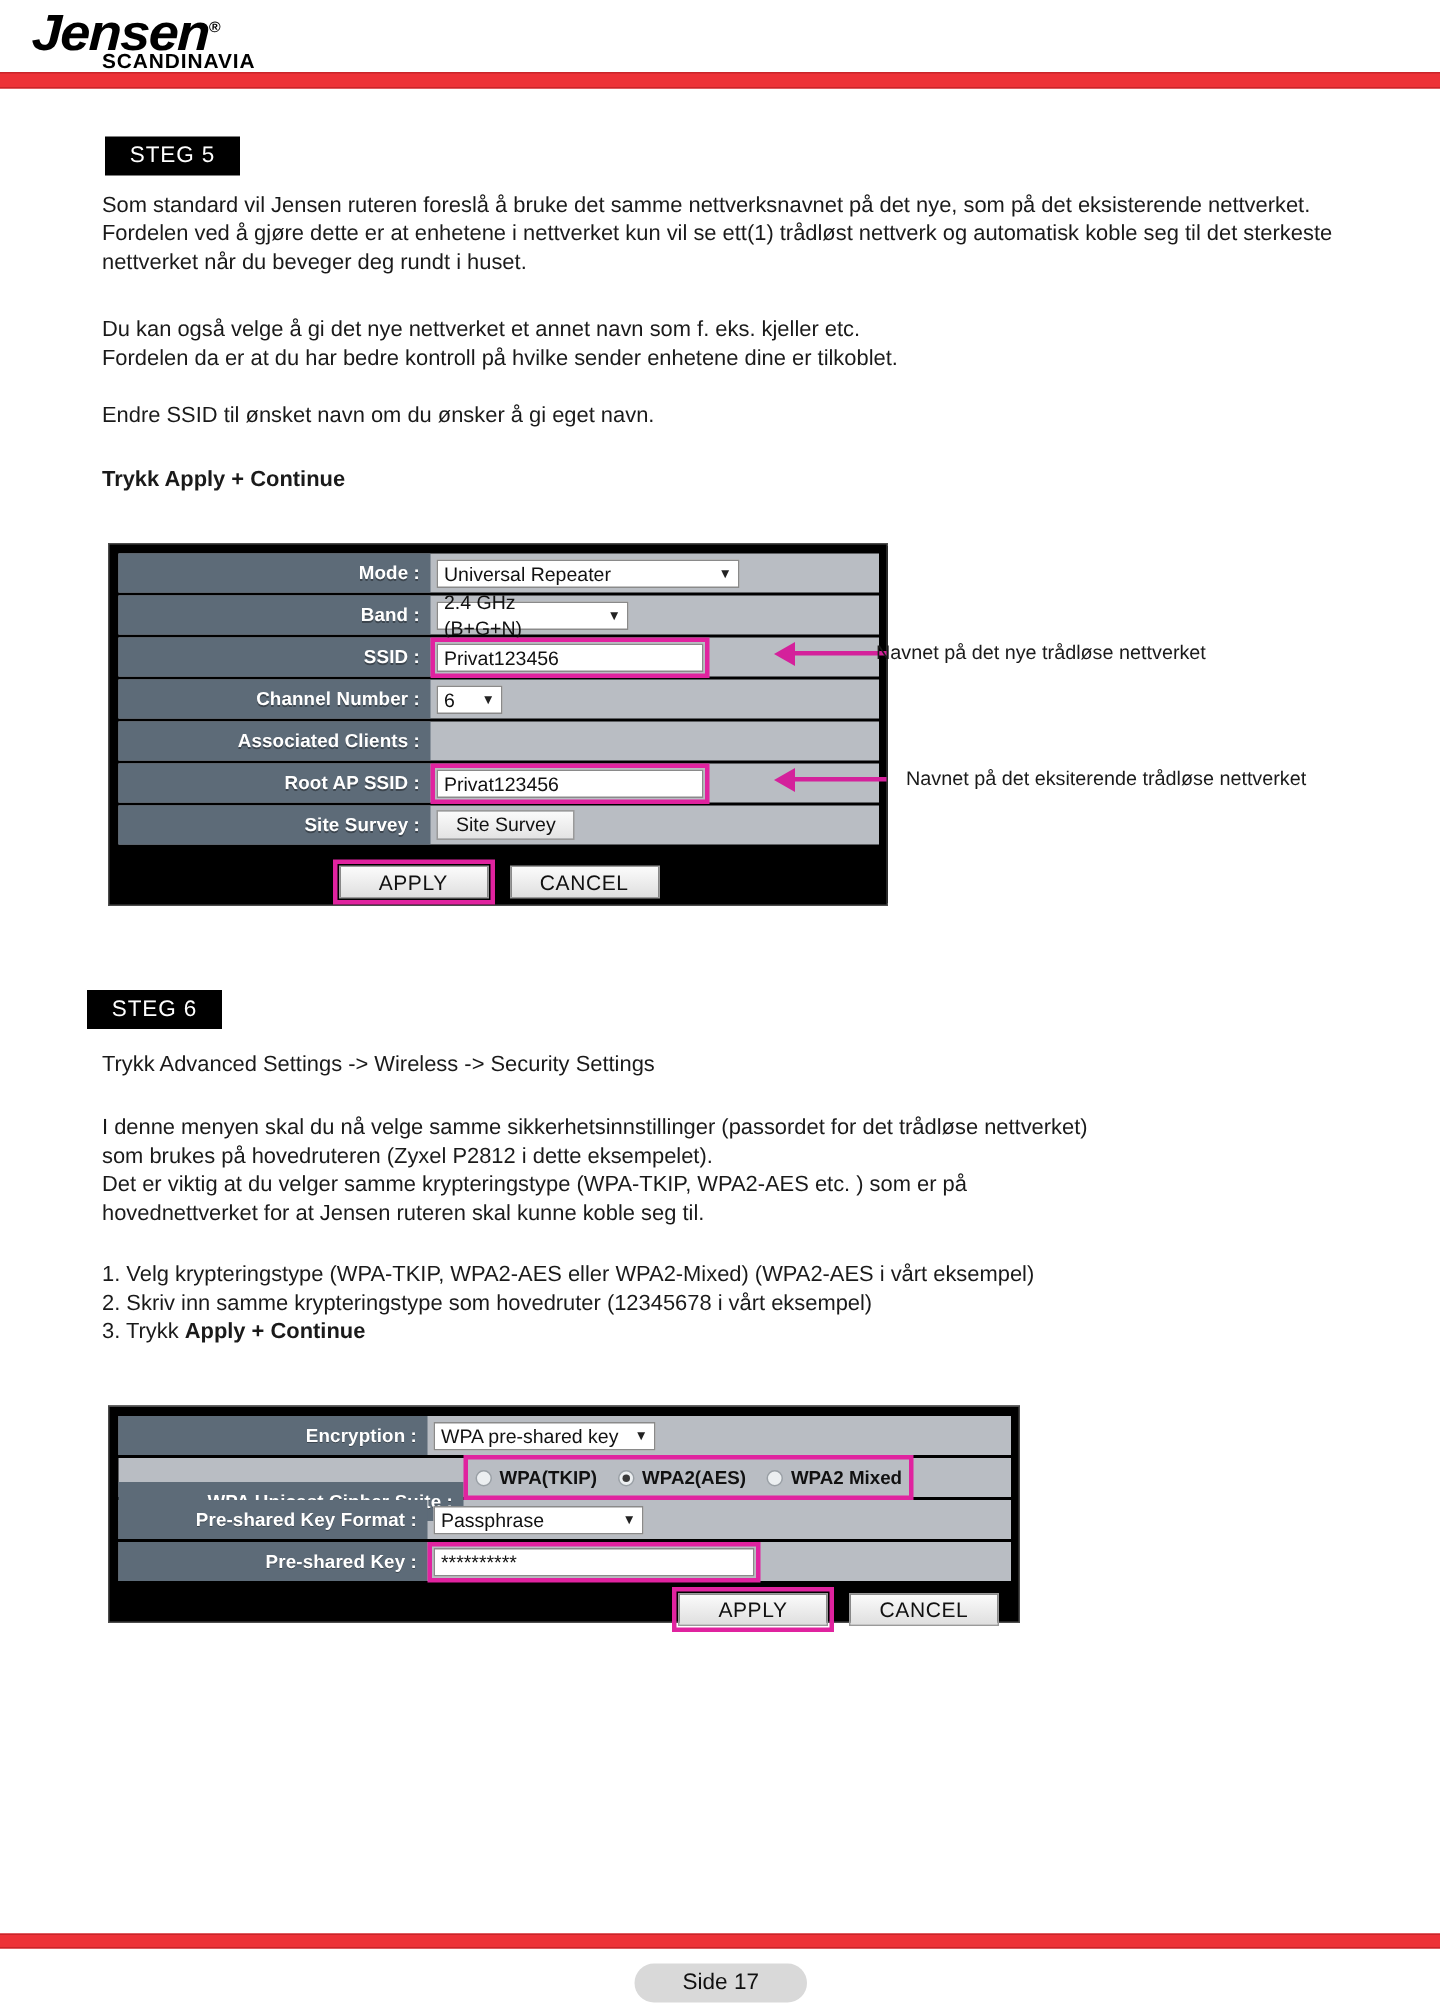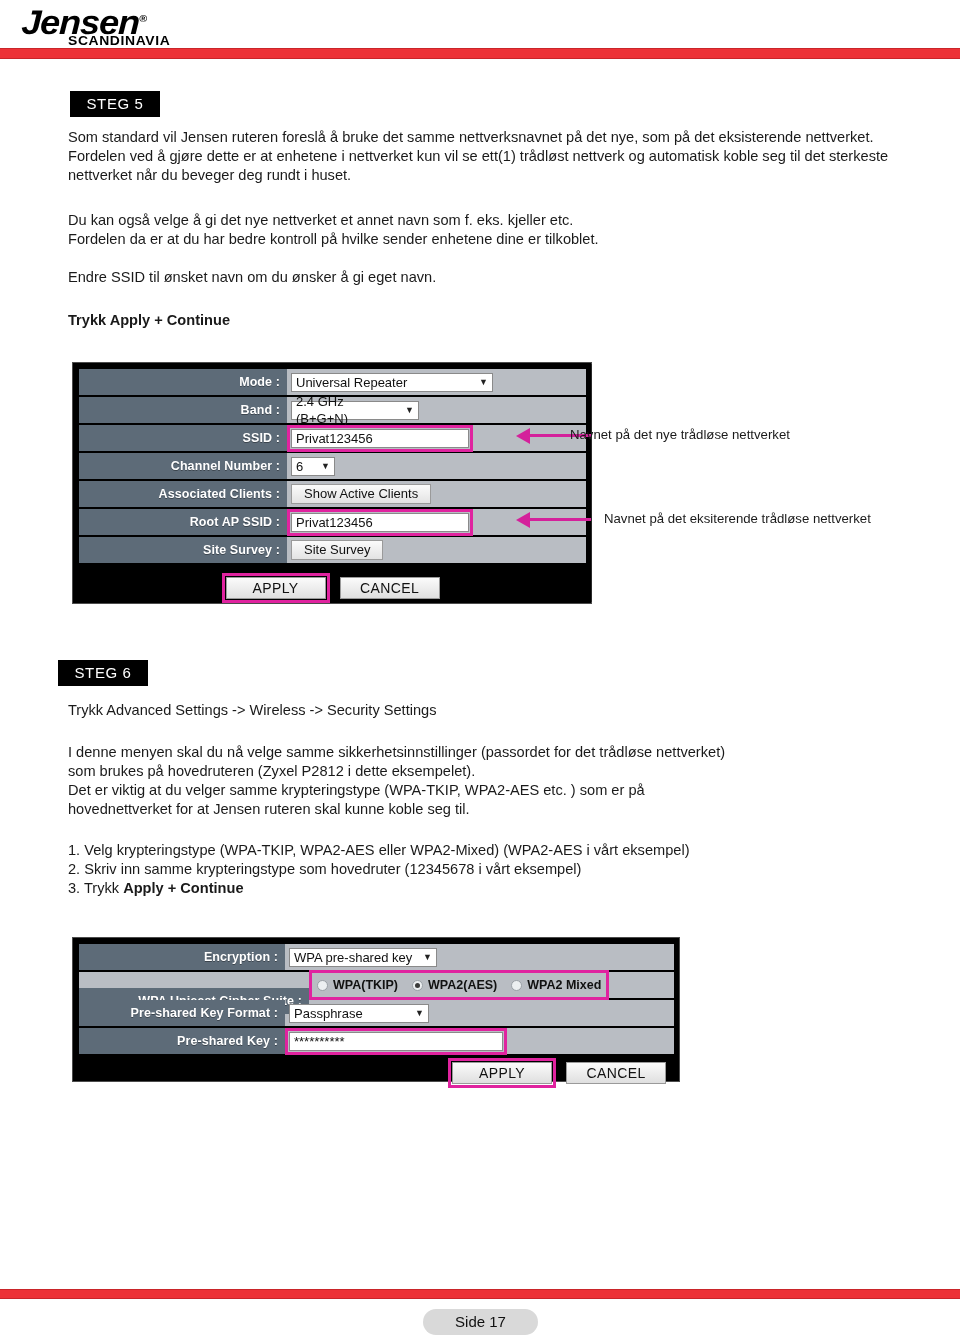--- a/index.html
+++ b/index.html
@@ -205,23 +205,20 @@
     <div class="pval">
       <div class="ctl-select" style="width:44px;">
         <span>6</span>
         <span class="caret">▼</span>
       </div>
     </div>
   </div>
 
   <div class="prow">
     <div class="plabel" style="width:208px;">Associated Clients :</div>
-    <div class="pval">
-      <div class="ctl-btn">Show Active Clients</div>
-    </div>
   </div>
 
   <div class="prow">
     <div class="plabel" style="width:208px;">Root AP SSID :</div>
     <div class="pval">
       <div class="ctl-text hl" style="width:178px;">
         <span>Privat123456</span>
       </div>
     </div>
   </div>
@@ -237,21 +234,21 @@
     <div class="apply-btn hl">APPLY</div>
     <div class="cancel-btn">CANCEL</div>
   </div>
 </div>
 
 <div class="vline" style="left:591px; top:364px; height:238px;"></div>
 
 <div class="callout">
   <div class="line" style="left:530px; top:434px; width:61px;"></div>
   <div class="head" style="left:516px; top:428px;"></div>
-  <div class="ctext" style="left:570px; top:427px;">Navnet på det nye trådløse nettverket</div>
+  <div class="ctext" style="left:584px; top:427px;">Navnet på det nye trådløse nettverket</div>
 </div>
 
 <div class="callout">
   <div class="line" style="left:530px; top:518px; width:61px;"></div>
   <div class="head" style="left:516px; top:512px;"></div>
   <div class="ctext" style="left:604px; top:511px;">Navnet på det eksiterende trådløse nettverket</div>
 </div>
 
 <div class="steg-badge" style="left:58px; top:660px;">STEG 6</div>
 

